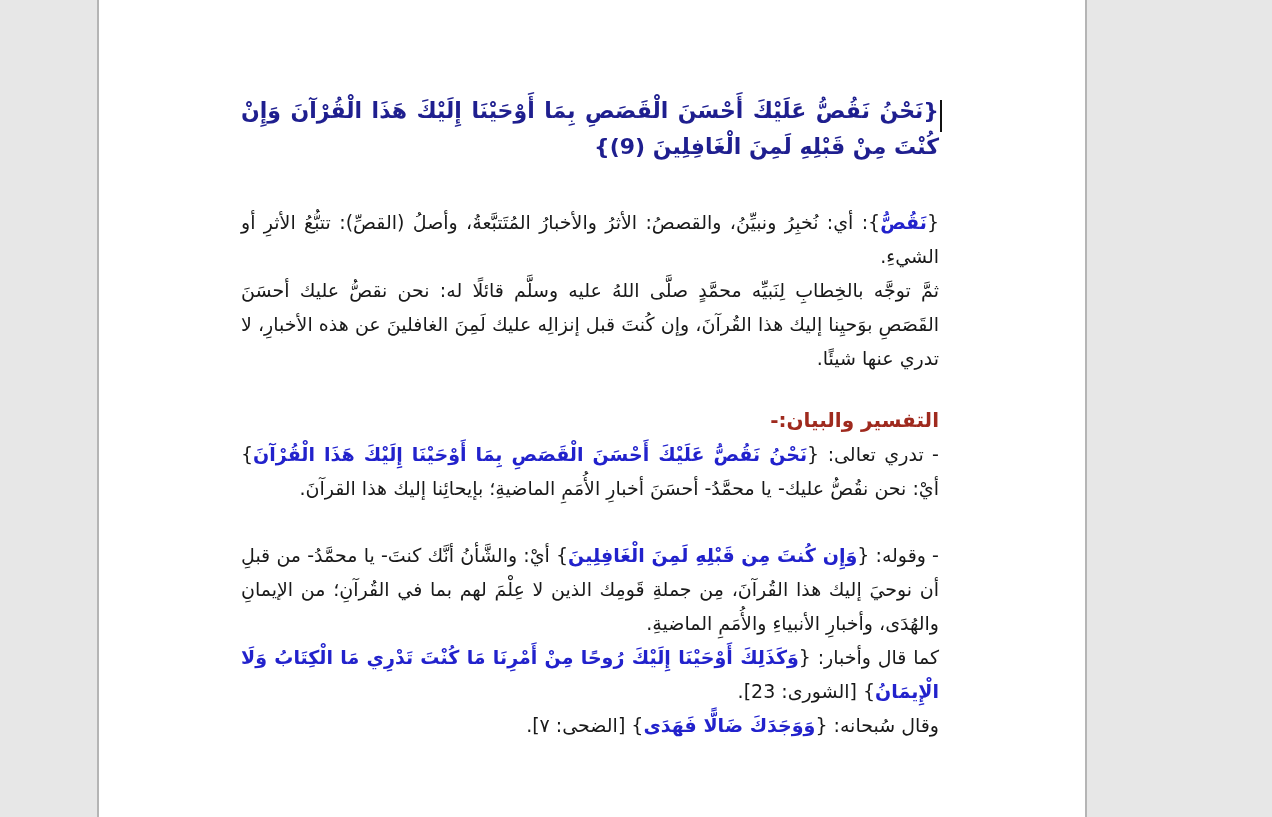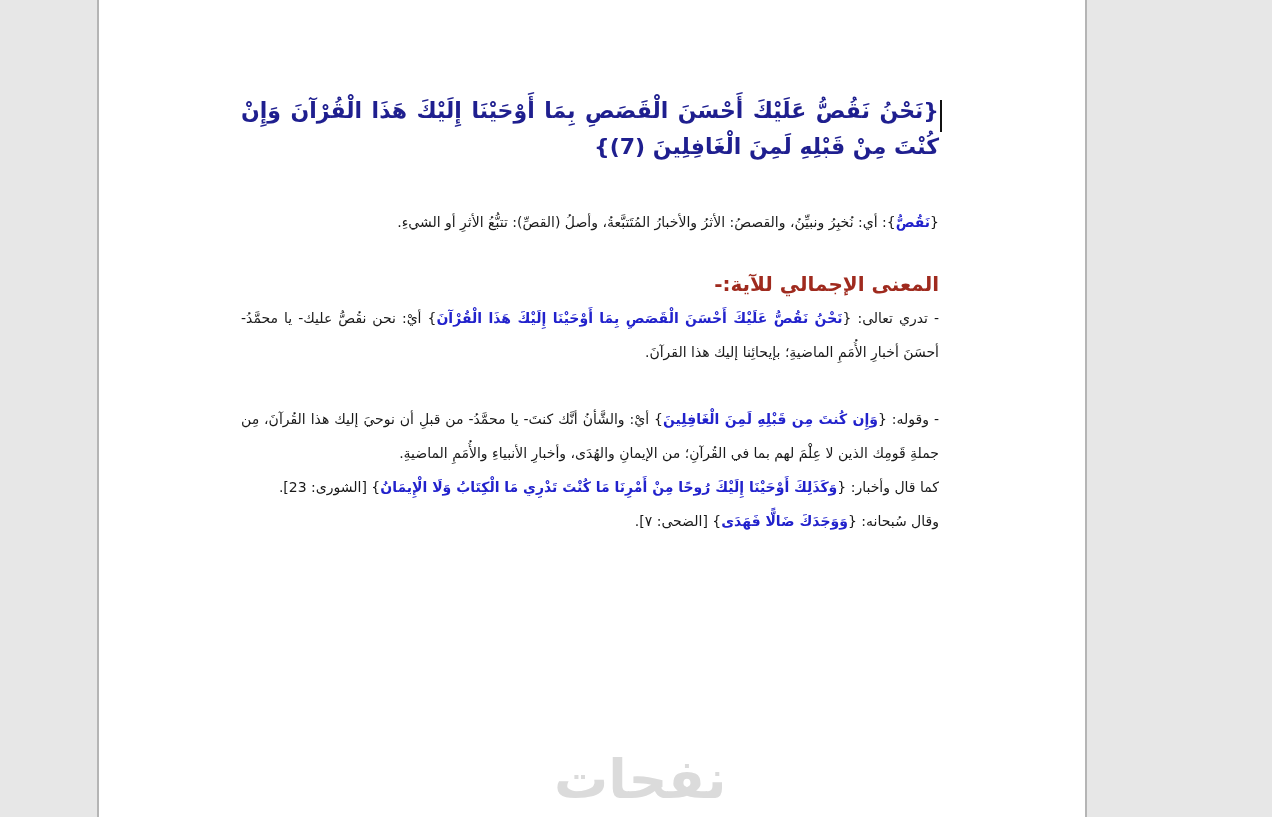--- a/index.html
+++ b/index.html
@@ -47,21 +47,21 @@
   }
   .block-heading {
     font-size: 20px;
     line-height: 34px;
     font-weight: 700;
     color: var(--c-heading, #9f2a1e);
     text-align: right;
     margin-top: 28px;
   }
   .block-paragraph {
-    font-size: 14px;
+    font-size: 19px;
     line-height: 34px;
     color: var(--c-body, #191919);
     text-align: justify;
   }
   .gap-before { margin-top: 33px; }
   .seg-body { color: var(--c-body, #191919); }
   .seg-quran {
     color: var(--c-quran, #2222cc);
     font-weight: 700;
   }
@@ -86,25 +86,25 @@
     letter-spacing: 2px;
     color: var(--c-watermark, #dbdbdb);
     user-select: none;
   }
 </style>
 </head>
 <body style="background: rgb(231, 231, 231);">
 
 <div class="viewport">
   <div class="page">
-    <div class="watermark">نفحات</div>
     <div class="content">
-        <div class="block block-verse"><span class="seg-verse">{نَحْنُ نَقُصُّ عَلَيْكَ أَحْسَنَ الْقَصَصِ بِمَا أَوْحَيْنَا إِلَيْكَ هَذَا الْقُرْآنَ وَإِنْ كُنْتَ مِنْ قَبْلِهِ لَمِنَ الْغَافِلِينَ (7)}</span></div>
+        <div class="block block-verse"><span class="seg-verse">{نَحْنُ نَقُصُّ عَلَيْكَ أَحْسَنَ الْقَصَصِ بِمَا أَوْحَيْنَا إِلَيْكَ هَذَا الْقُرْآنَ وَإِنْ كُنْتَ مِنْ قَبْلِهِ لَمِنَ الْغَافِلِينَ (9)}</span></div>
         <div class="block block-paragraph"><span class="seg-body">{</span><span class="seg-quran">نَقُصُّ</span><span class="seg-body">}: أي: نُخبِرُ ونبيِّنُ، والقصصُ: الأثرُ والأخبارُ المُتَتبَّعةُ، وأصلُ (القصِّ): تتبُّعُ الأثرِ أو الشيءِ.</span></div>
-        <div class="block block-heading"><span class="seg-heading">المعنى الإجمالي للآية:-</span></div>
+        <div class="block block-paragraph"><span class="seg-body">ثمَّ توجَّه بالخِطابِ لِنَبيِّه محمَّدٍ صلَّى اللهُ عليه وسلَّم قائلًا له: نحن نقصُّ عليك أحسَنَ القَصَصِ بوَحيِنا إليك هذا القُرآنَ، وإن كُنتَ قبل إنزالِه عليك لَمِنَ الغافلينَ عن هذه الأخبارِ، لا تدري عنها شيئًا.</span></div>
+        <div class="block block-heading"><span class="seg-heading">التفسير والبيان:-</span></div>
         <div class="block block-paragraph"><span class="seg-body">- تدري تعالى: {</span><span class="seg-quran">نَحْنُ نَقُصُّ عَلَيْكَ أَحْسَنَ الْقَصَصِ بِمَا أَوْحَيْنَا إِلَيْكَ هَذَا الْقُرْآنَ</span><span class="seg-body">} أيْ: نحن نقُصُّ عليك- يا محمَّدُ- أحسَنَ أخبارِ الأُمَمِ الماضيةِ؛ بإيحائِنا إليك هذا القرآنَ.</span></div>
         <div class="block block-paragraph gap-before"><span class="seg-body">- وقوله: {</span><span class="seg-quran">وَإِن كُنتَ مِن قَبْلِهِ لَمِنَ الْغَافِلِينَ</span><span class="seg-body">} أيْ: والشَّأنُ أنَّك كنتَ- يا محمَّدُ- من قبلِ أن نوحيَ إليك هذا القُرآنَ، مِن جملةِ قَومِك الذين لا عِلْمَ لهم بما في القُرآنِ؛ من الإيمانِ والهُدَى، وأخبارِ الأنبياءِ والأُمَمِ الماضيةِ.</span></div>
         <div class="block block-paragraph"><span class="seg-body">كما قال وأخبار: {</span><span class="seg-quran">وَكَذَلِكَ أَوْحَيْنَا إِلَيْكَ رُوحًا مِنْ أَمْرِنَا مَا كُنْتَ تَدْرِي مَا الْكِتَابُ وَلَا الْإِيمَانُ</span><span class="seg-body">} [الشورى: 23].</span></div>
         <div class="block block-paragraph"><span class="seg-body">وقال سُبحانه: {</span><span class="seg-quran">وَوَجَدَكَ ضَالًّا فَهَدَى</span><span class="seg-body">} [الضحى: ٧].</span></div>
       </div>
     <div class="caret"></div>
   </div>
 </div>
 
 </body></html>

